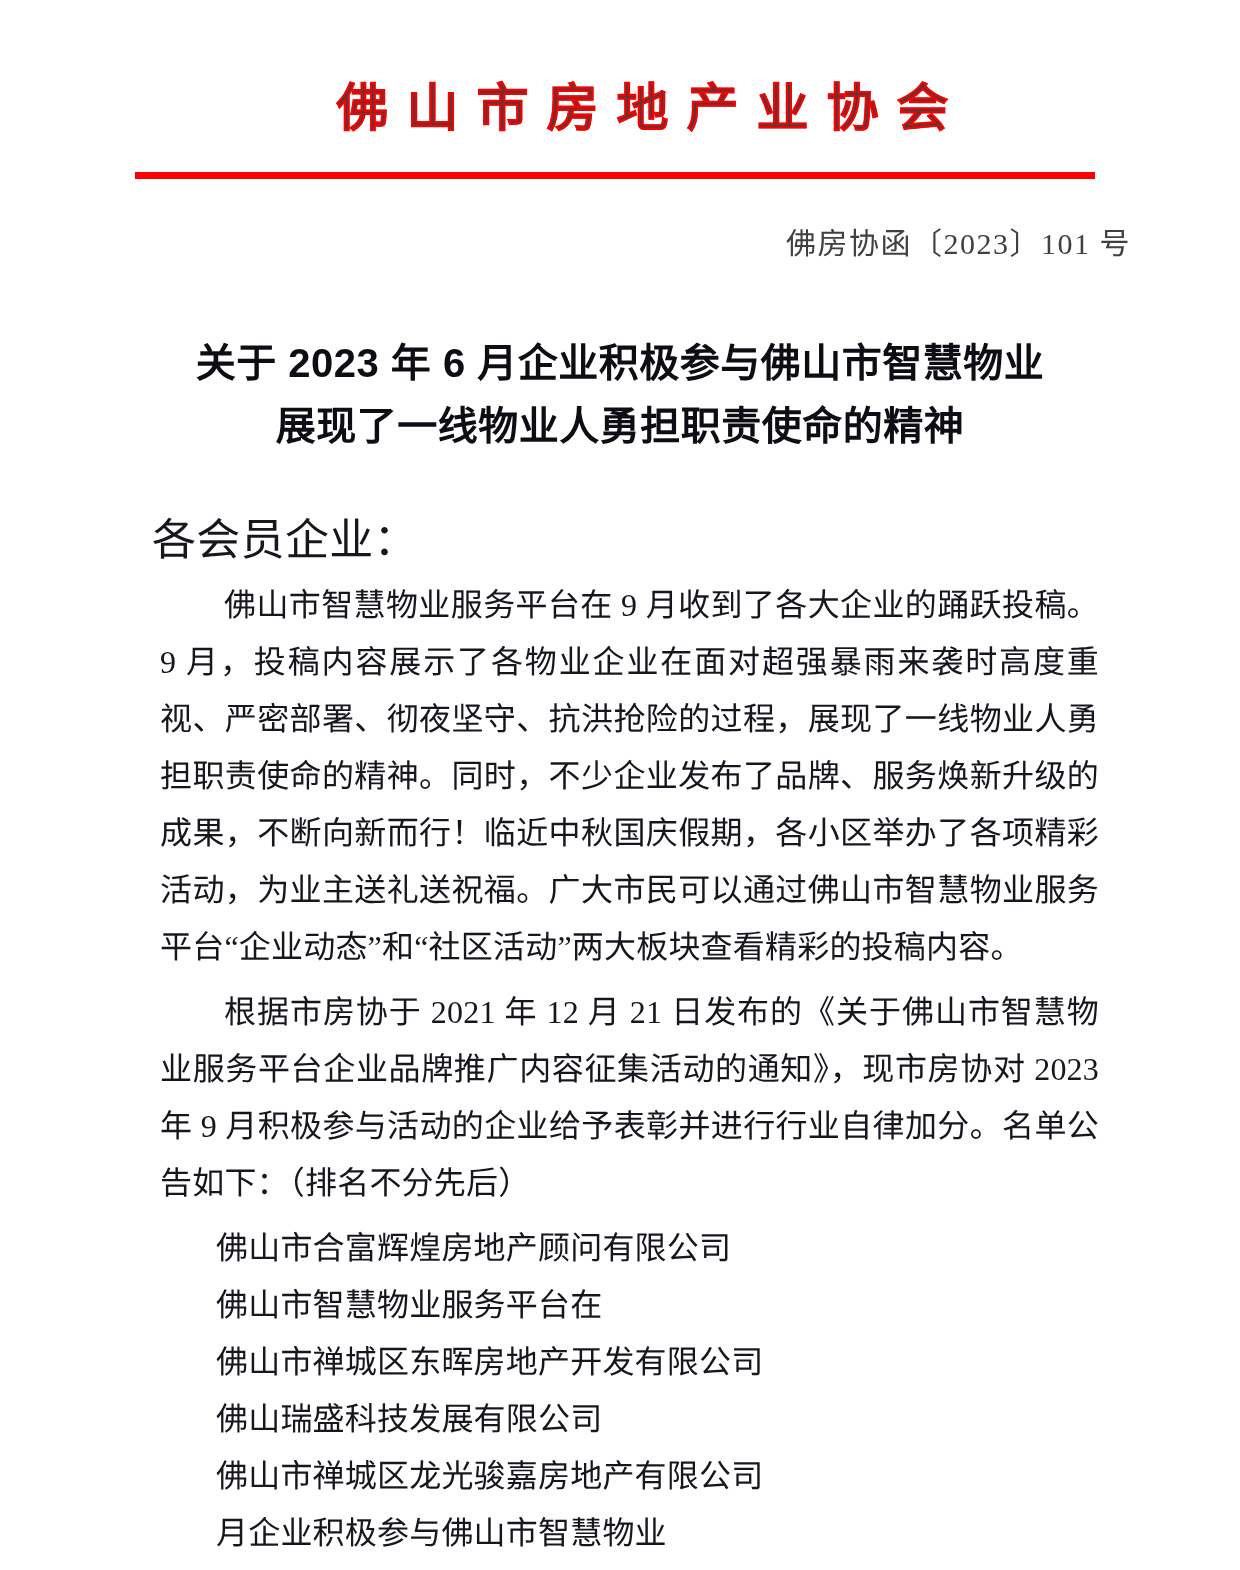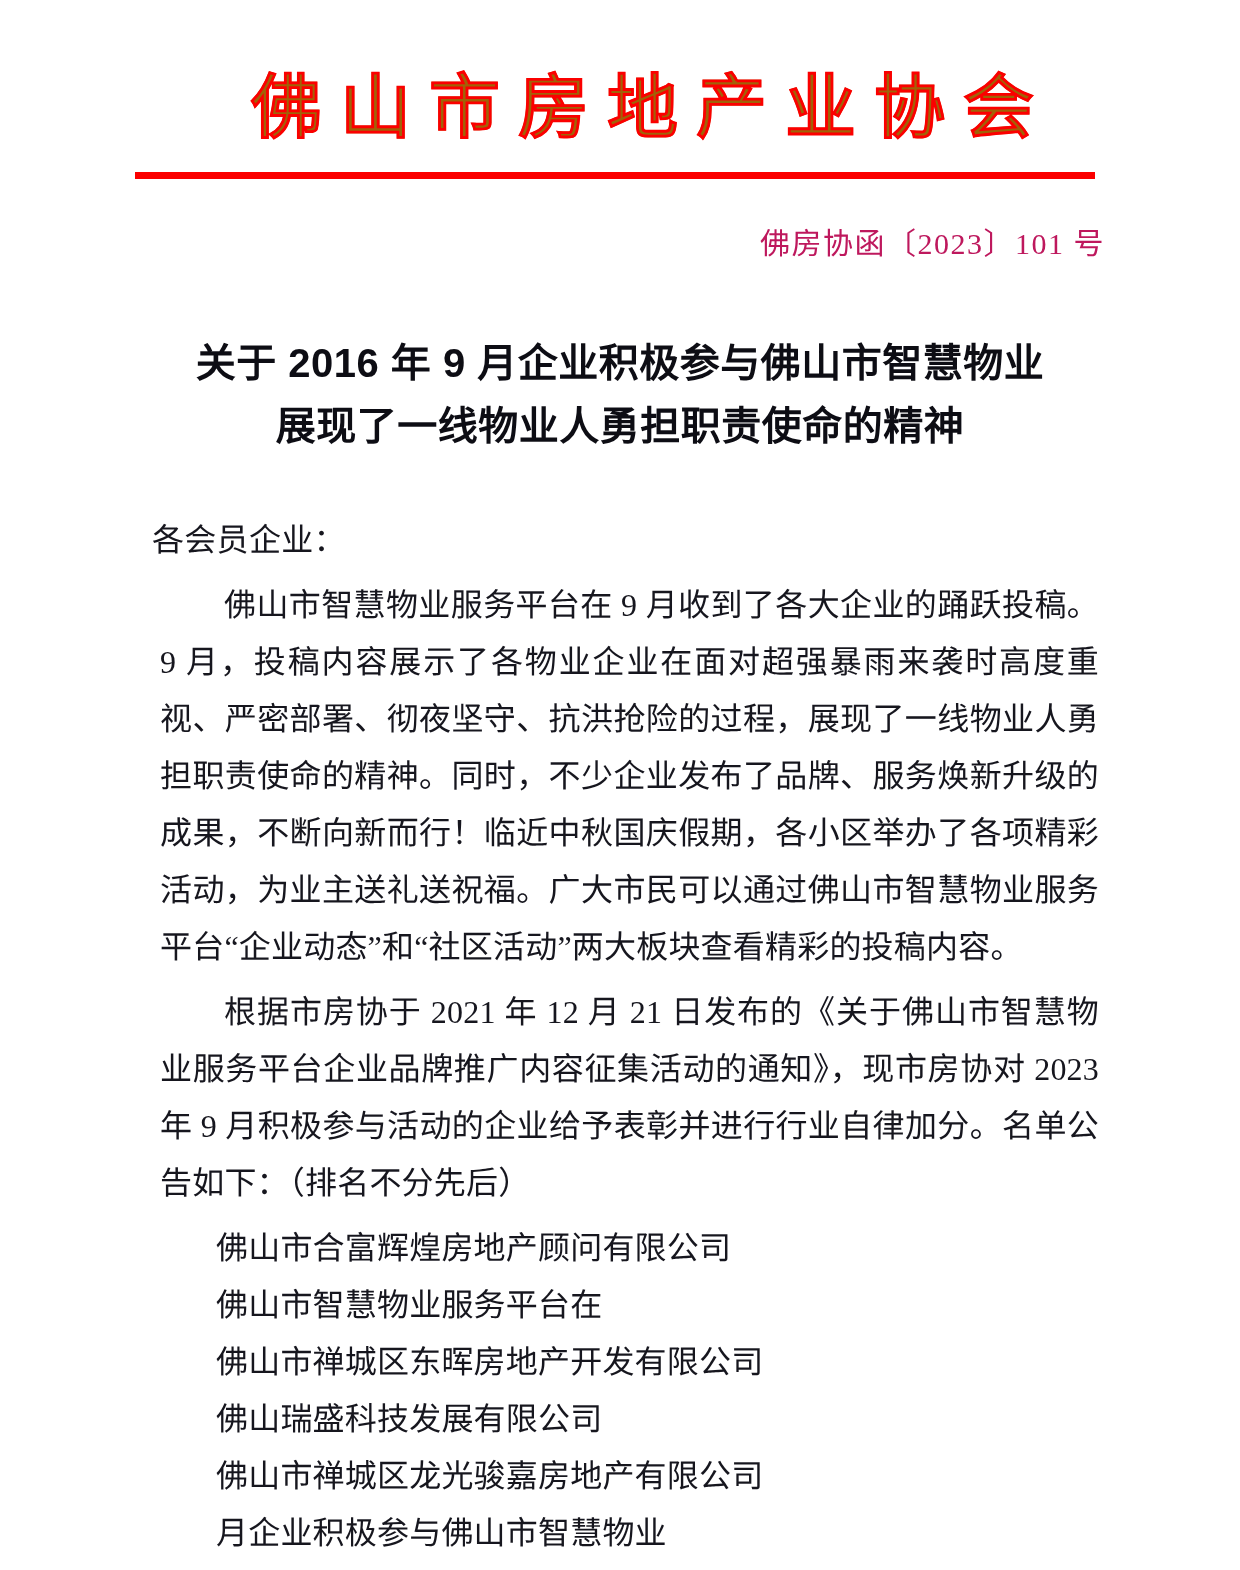--- a/index.html
+++ b/index.html
@@ -28,24 +28,24 @@
   
   .letterhead {
     position: absolute;
     left: 0;
     top: 62px;
     width: 1240px;
     text-align: center;
   }
   .letterhead-title {
     display: block;
-    color: #a16207;
+    color: #404040;
     font-family: "Liberation Sans", "DejaVu Sans", sans-serif;
     font-weight: 700;
-    font-size: 71px;
+    font-size: 52px;
     line-height: 92px;
     letter-spacing: 18px;
     text-indent: 18px;
     white-space: nowrap;
     padding-left: 45px;
     -webkit-text-stroke: 0.6px #fb0000;
   }
   .letterhead-rule {
     position: absolute;
     left: 135px;
@@ -58,22 +58,23 @@
   
   .doc-number {
     position: absolute;
     left: 0;
     top: 222px;
     width: 1105px;
     text-align: right;
     font-size: 30px;
     line-height: 44px;
     letter-spacing: 1.5px;
-    color: #be185d;
+    color: #404040;
     font-family: "Liberation Serif", "DejaVu Serif", serif;
+    padding-left: 26px;
   }
 
   
   .doc-title {
     position: absolute;
     left: 120px;
     top: 332px;
     width: 1000px;
     text-align: center;
     font-family: "Liberation Sans", "DejaVu Sans", sans-serif;
@@ -89,21 +90,21 @@
   }
 
   
   .body-block {
     position: absolute;
     left: 152px;
     top: 512px;
     width: 955px;
   }
   .salutation {
-    font-size: 32px;
+    font-size: 44px;
     line-height: 57px;
     letter-spacing: 0.3px;
     margin: 0 0 0 0;
     color: #16161e;
   }
   .para {
     font-size: 32px;
     line-height: 57px;
     letter-spacing: 0.2px;
     margin: 8px;
@@ -134,21 +135,21 @@
 <div class="page">
 
   <div class="letterhead">
     <span class="letterhead-title">佛山市房地产业协会</span>
   </div>
   <div class="letterhead-rule"></div>
 
   <div class="doc-number">佛房协函〔2023〕101 号</div>
 
   <div class="doc-title">
-    <span class="title-line">关于 2016 年 9 月企业积极参与佛山市智慧物业</span>
+    <span class="title-line">关于 2023 年 6 月企业积极参与佛山市智慧物业</span>
     <span class="title-line">展现了一线物业人勇担职责使命的精神</span>
   </div>
 
   <div class="body-block">
     <p class="salutation">各会员企业：</p>
 
     <p class="para">佛山市智慧物业服务平台在 9 月收到了各大企业的踊跃投稿。9 月，投稿内容展示了各物业企业在面对超强暴雨来袭时高度重视、严密部署、彻夜坚守、抗洪抢险的过程，展现了一线物业人勇担职责使命的精神。同时，不少企业发布了品牌、服务焕新升级的成果，不断向新而行！临近中秋国庆假期，各小区举办了各项精彩活动，为业主送礼送祝福。广大市民可以通过佛山市智慧物业服务平台“企业动态”和“社区活动”两大板块查看精彩的投稿内容。</p>
 
     <p class="para">根据市房协于 2021 年 12 月 21 日发布的《关于佛山市智慧物业服务平台企业品牌推广内容征集活动的通知》，现市房协对 2023 年 9 月积极参与活动的企业给予表彰并进行行业自律加分。名单公告如下：（排名不分先后）</p>
 

